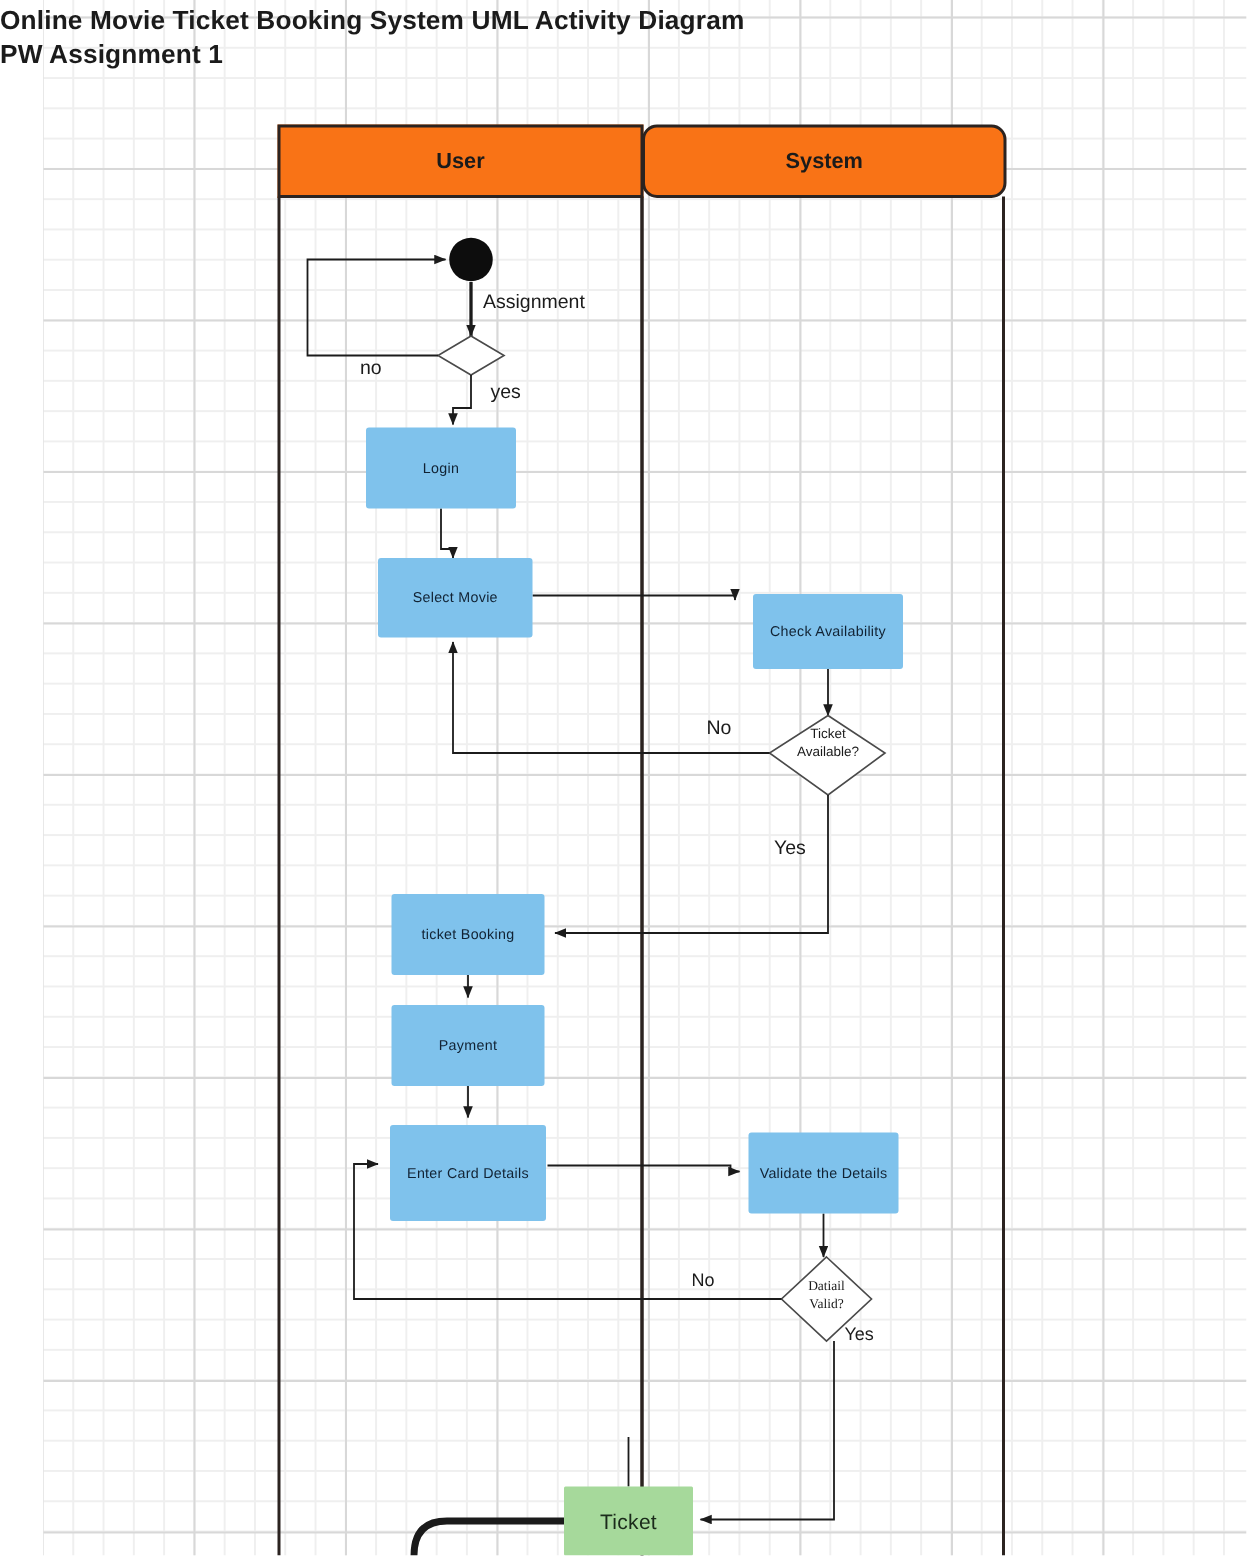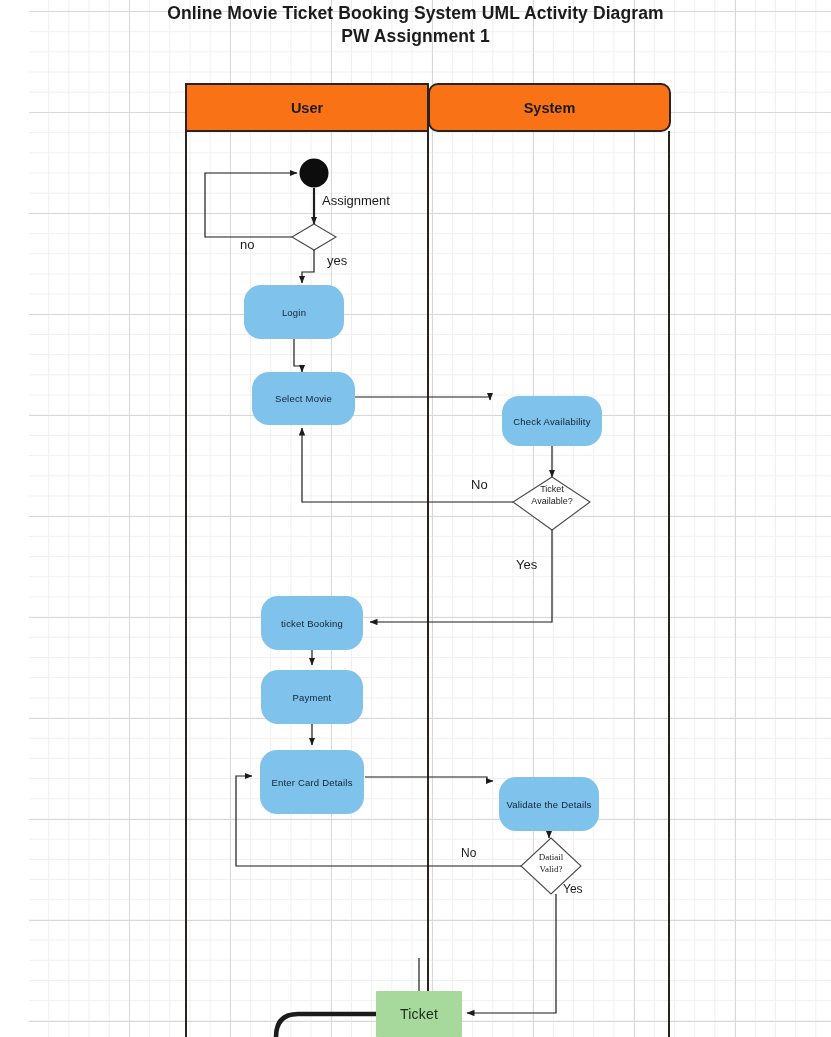--- a/index.html
+++ b/index.html
@@ -41,21 +41,21 @@
     width: 29px; height: 1037px;
     background: #ffffff;
   }
 
   
   #title-block {
     position: absolute;
     left: 0px;
     top: 2px;
     width: 831px;
-    text-align: center;
+    text-align: left;
     color: #1b1b1b;
     font-size: 17.5px;
     font-weight: bold;
     line-height: 23px;
     letter-spacing: 0.1px;
   }
   #title-block div { white-space: nowrap; }
 
   
   #diagram-svg {
@@ -92,21 +92,21 @@
     display: flex;
     align-items: center;
     justify-content: center;
     text-align: center;
     color: #123;
     font-size: 9.5px;
     letter-spacing: 0.2px;
   }
   .node.blue {
     background: #7FC2EC;
-    border-radius: 17px;
+    border-radius: 2px;
   }
   .node.green {
     background: #A6D99B;
     border-radius: 1px;
     font-size: 14px;
     color: #1b2b1b;
   }
 
   
   .diamond-label {
@@ -219,21 +219,21 @@
 </div>
 
 <div class="node blue" style="left:261px; top:670px; width:102px; height:54px;">
   <span>Payment</span>
 </div>
 
 <div class="node blue" style="left:260px; top:750px; width:104px; height:64px;text-align:center;">
   <span>Enter Card Details</span>
 </div>
 
-<div class="node blue" style="left:499px; top:777px; width:100px; height:54px;">
+<div class="node blue" style="left:499px; top:755px; width:100px; height:54px;">
   <span>Validate the Details</span>
 </div>
 
 <div class="node green" style="left:376px; top:991px; width:86px; height:46px;">
   <span>Ticket</span>
 </div>
 
 <div class="diamond-label" style="left:513px; top:484px; width:78px;">
   <div>Ticket</div>
   <div>Available?</div>

